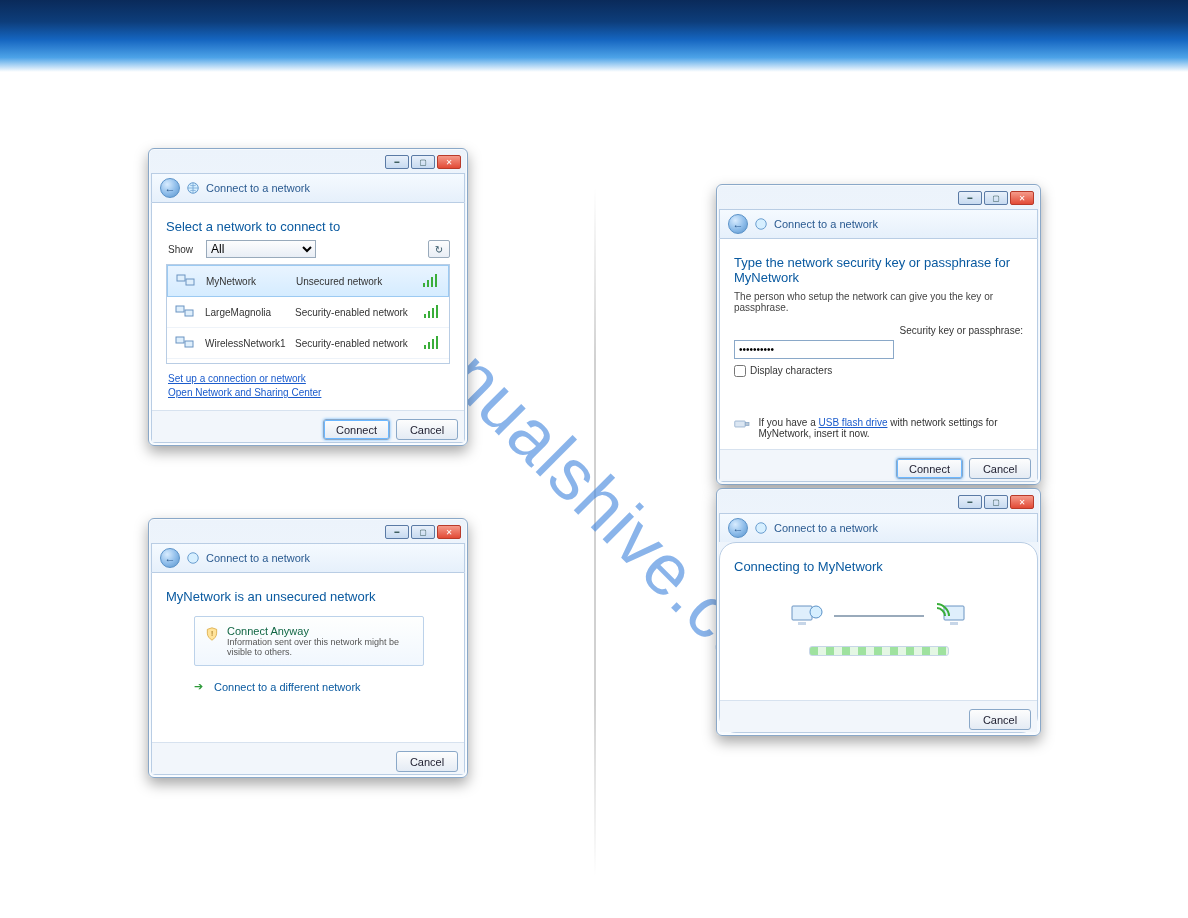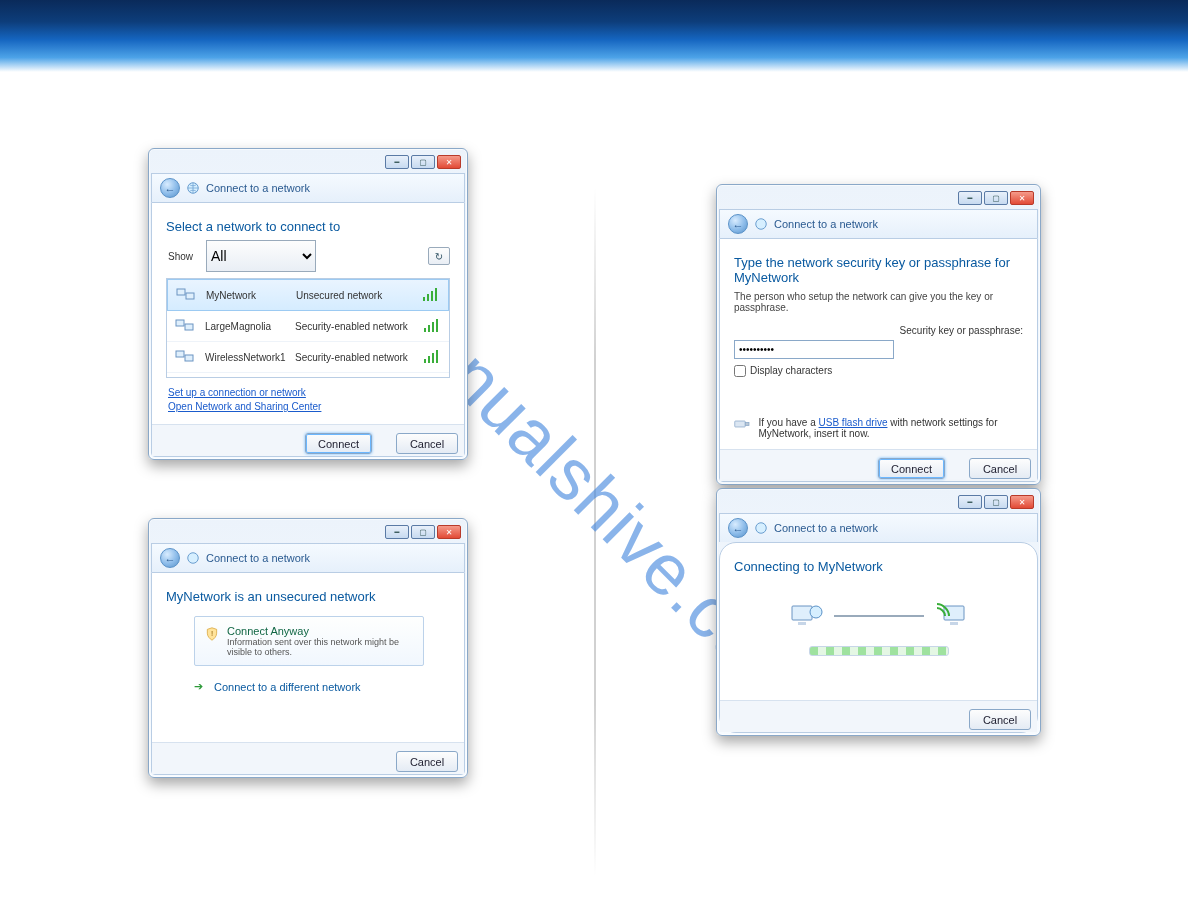--- a/index.html
+++ b/index.html
@@ -54,35 +54,35 @@
     border:1px solid #5a92c8; display:flex; align-items:center; justify-content:center;
     color:#2a5a90; font-size:11px; }
   .hdr-ico { width:14px; height:14px; }
   .hdr-title { font-size:11px; color:#2a5a90; }
 
   .instr { color:#0a5aa0; font-size:13px; margin:6px 0 6px 0; }
   .sub   { color:#444; font-size:10px; margin:4px 0 12px 0; }
 
   
   .showrow { display:flex; align-items:center; gap:13px; font-size:10px; color:#333; margin:4px 0 6px 2px; }
-  .showrow select { width:110px; font-size:14px; height:32px; border:1px solid #9ab; background:linear-gradient(180deg,#fdfdfd,#e9eef5); }
+  .showrow select { width:110px; font-size:12px; height:18px; border:1px solid #9ab; background:linear-gradient(180deg,#fdfdfd,#e9eef5); }
   .refresh { margin-left:auto; width:22px; height:18px; border:1px solid #9ab; border-radius:2px; background:linear-gradient(180deg,#fdfdfd,#e9eef5); font-size:10px; color:#356; }
 
   .netlist { border:1px solid #b9cde4; height:100px; overflow-y:scroll; background:#fff; }
   .netrow { display:flex; align-items:center; gap:10px; padding:6px 8px; border-bottom:1px solid #eef3f9; font-size:10px; color:#333; }
   .netrow.sel { background: linear-gradient(180deg,#e9f4ff,#d5ecff); border:1px solid #9ccaf2; }
   .neticon { width:20px; height:18px; }
   .netname { width:80px; }
   .nettype { flex:1; color:#333; }
   .sigicon { width:18px; height:14px; }
 
   .linkblk { margin:8px 0 0 2px; }
   .linkblk a { display:block; color:#1a5bcc; font-size:10px; text-decoration:underline; line-height:14px; }
 
-  .btnrow { display:flex; justify-content:flex-end; gap:24px; padding:8px 6px 2px 6px;
+  .btnrow { display:flex; justify-content:flex-end; gap:6px; padding:8px 6px 2px 6px;
     border-top:1px solid #d7e2ef; margin:10px -14px -10px -14px; background:#f2f6fb; }
   .wbtn { min-width:62px; height:21px; padding:0 12px; font-size:11px; color:#223;
     background:linear-gradient(180deg,#fdfdfd,#e4ebf4); border:1px solid #8aa8c8; border-radius:3px; }
   .wbtn.default { box-shadow: 0 0 0 1px #6bb7ff inset, 0 0 3px #6bb7ff; }
 
   
   .optionbox {
     display:flex; gap:8px; align-items:flex-start; padding:8px 10px;
     border:1px solid #bcd2ea; background:linear-gradient(180deg,#fefffe,#f1f7fe);
     width: 230px; margin: 12px 0 14px 28px; border-radius:2px;

